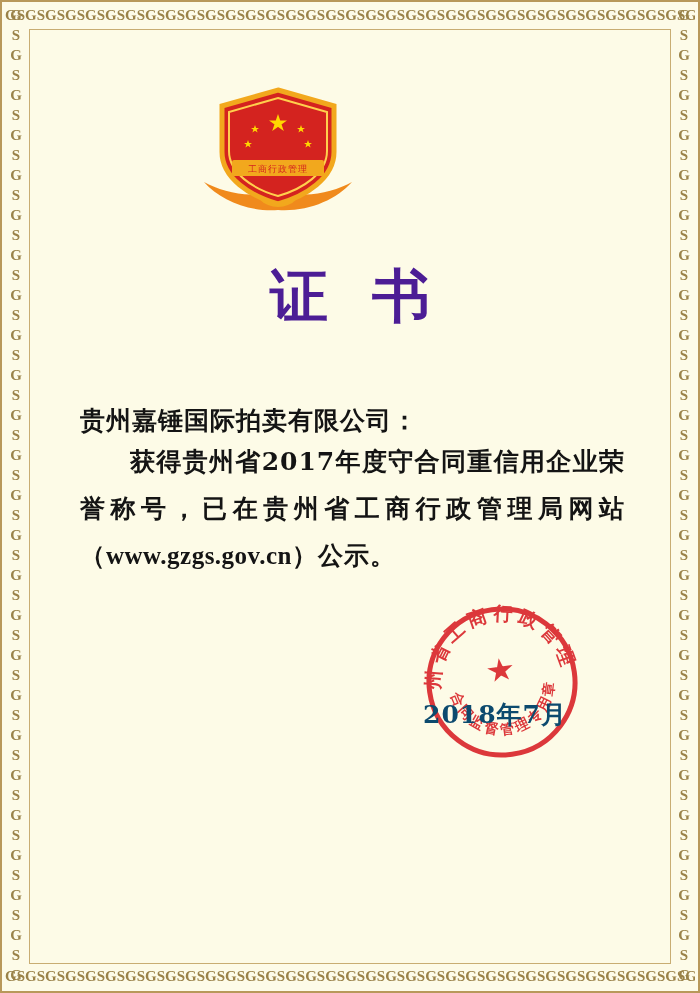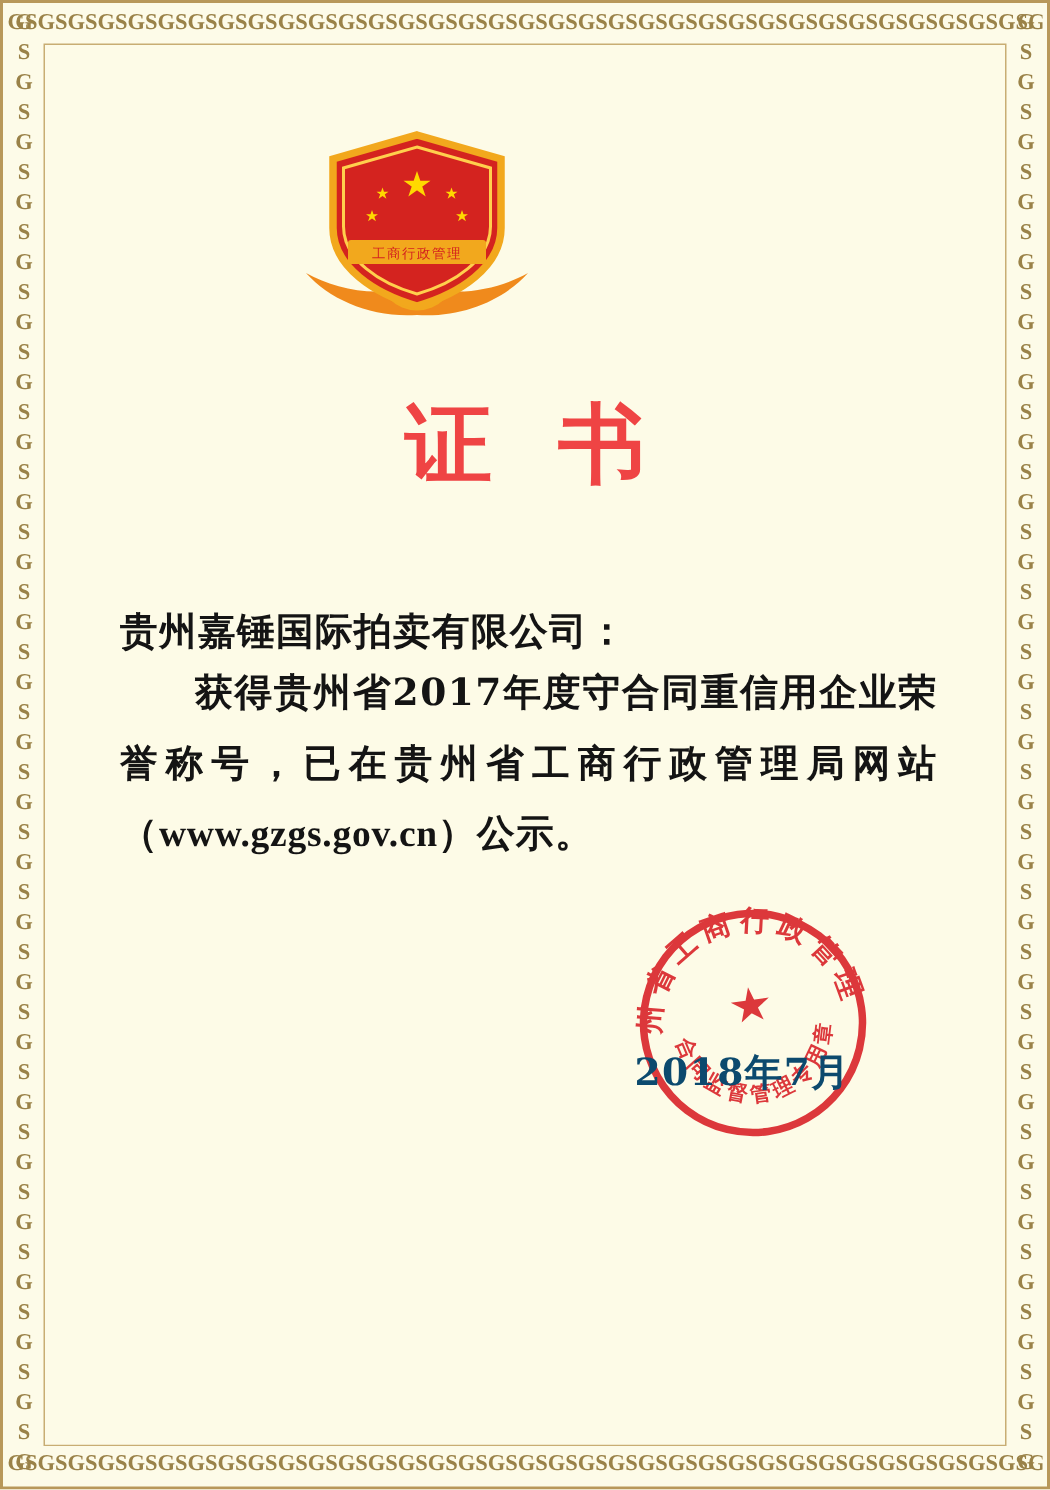--- a/index.html
+++ b/index.html
@@ -92,21 +92,21 @@
     position: absolute;
     top: 258px;
     left: 0;
     width: 700px;
     text-align: center;
     font-family: "DejaVu Serif", serif;
     font-weight: bold;
     font-size: 58px;
     letter-spacing: 44px;
     text-indent: 44px;
-    color: #ef4444;
+    color: #4c1d95;
   }
 
   
   .addressee {
     position: absolute;
     top: 388px;
     left: 80px;
     font-family: "DejaVu Serif", serif;
     font-weight: bold;
     font-size: 25px;

